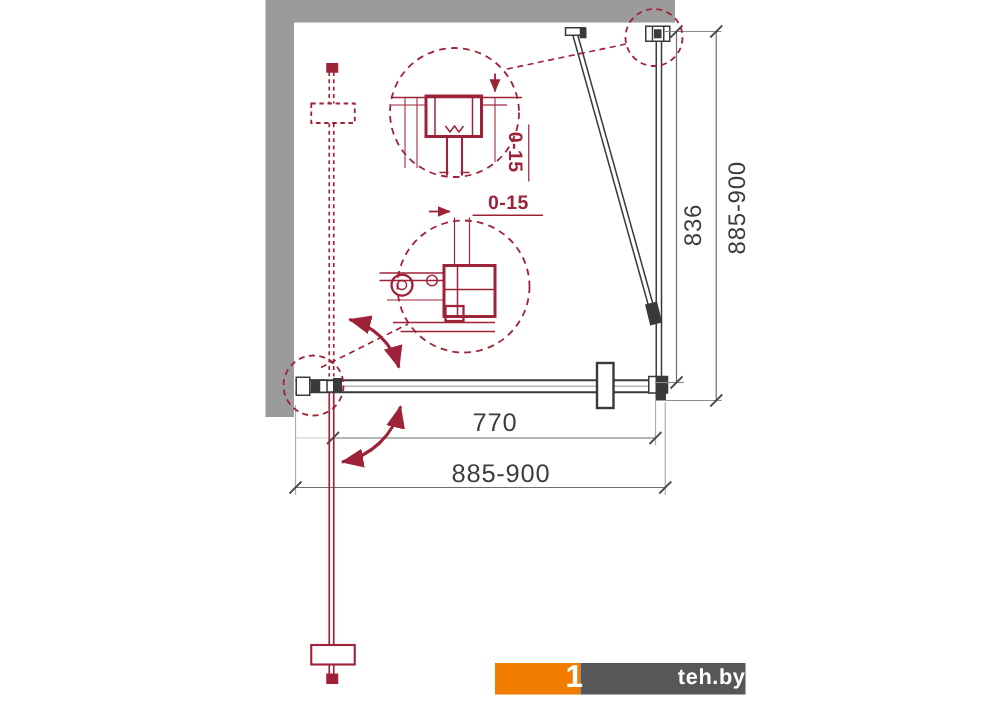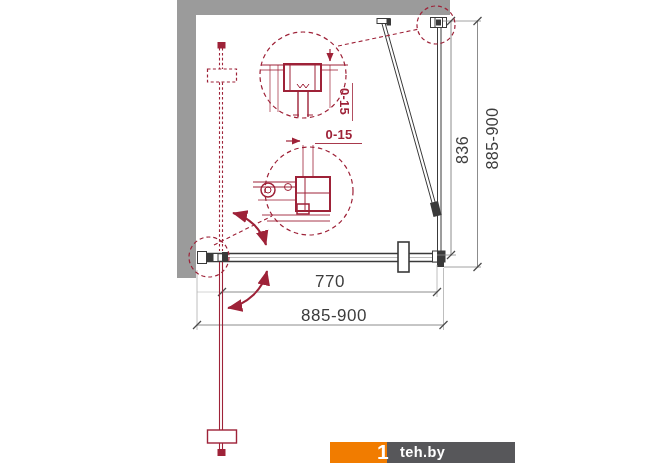--- a/index.html
+++ b/index.html
@@ -9,21 +9,21 @@
   .lbl{position:absolute;color:#3d3d3d;text-align:center;white-space:nowrap;z-index:3;}
   .lbl.red{color:#9e2238;font-weight:600;}
   .rot-ccw{transform:rotate(-90deg);}
   .rot-cw{transform:rotate(90deg);}
   .dim-lg{font-size:17px;letter-spacing:.5px;}
   .dim-md{font-size:16px;letter-spacing:.5px;}
   .adj{font-size:13px;letter-spacing:.3px;}
   
   .logo{position:absolute;left:330px;top:442px;height:21px;display:flex;z-index:4;}
   .logo .orange{width:57px;height:21px;background:#f17c00;}
-  .logo .dark{width:128px;height:21px;background:#57575a;display:flex;align-items:center;}
+  .logo .dark{width:110px;height:21px;background:#57575a;display:flex;align-items:center;justify-content:flex-end;}
   .logo .dark span{color:#fff;font-weight:bold;font-size:14.5px;letter-spacing:.4px;
                    padding-left:13px;line-height:21px;}
   .logo .one{position:absolute;left:47px;top:-2px;color:#ffffff;font-weight:bold;
              font-size:21px;line-height:24px;z-index:5;}
 </style>
 </head>
 <body>
 
 <div class="stage">
 

